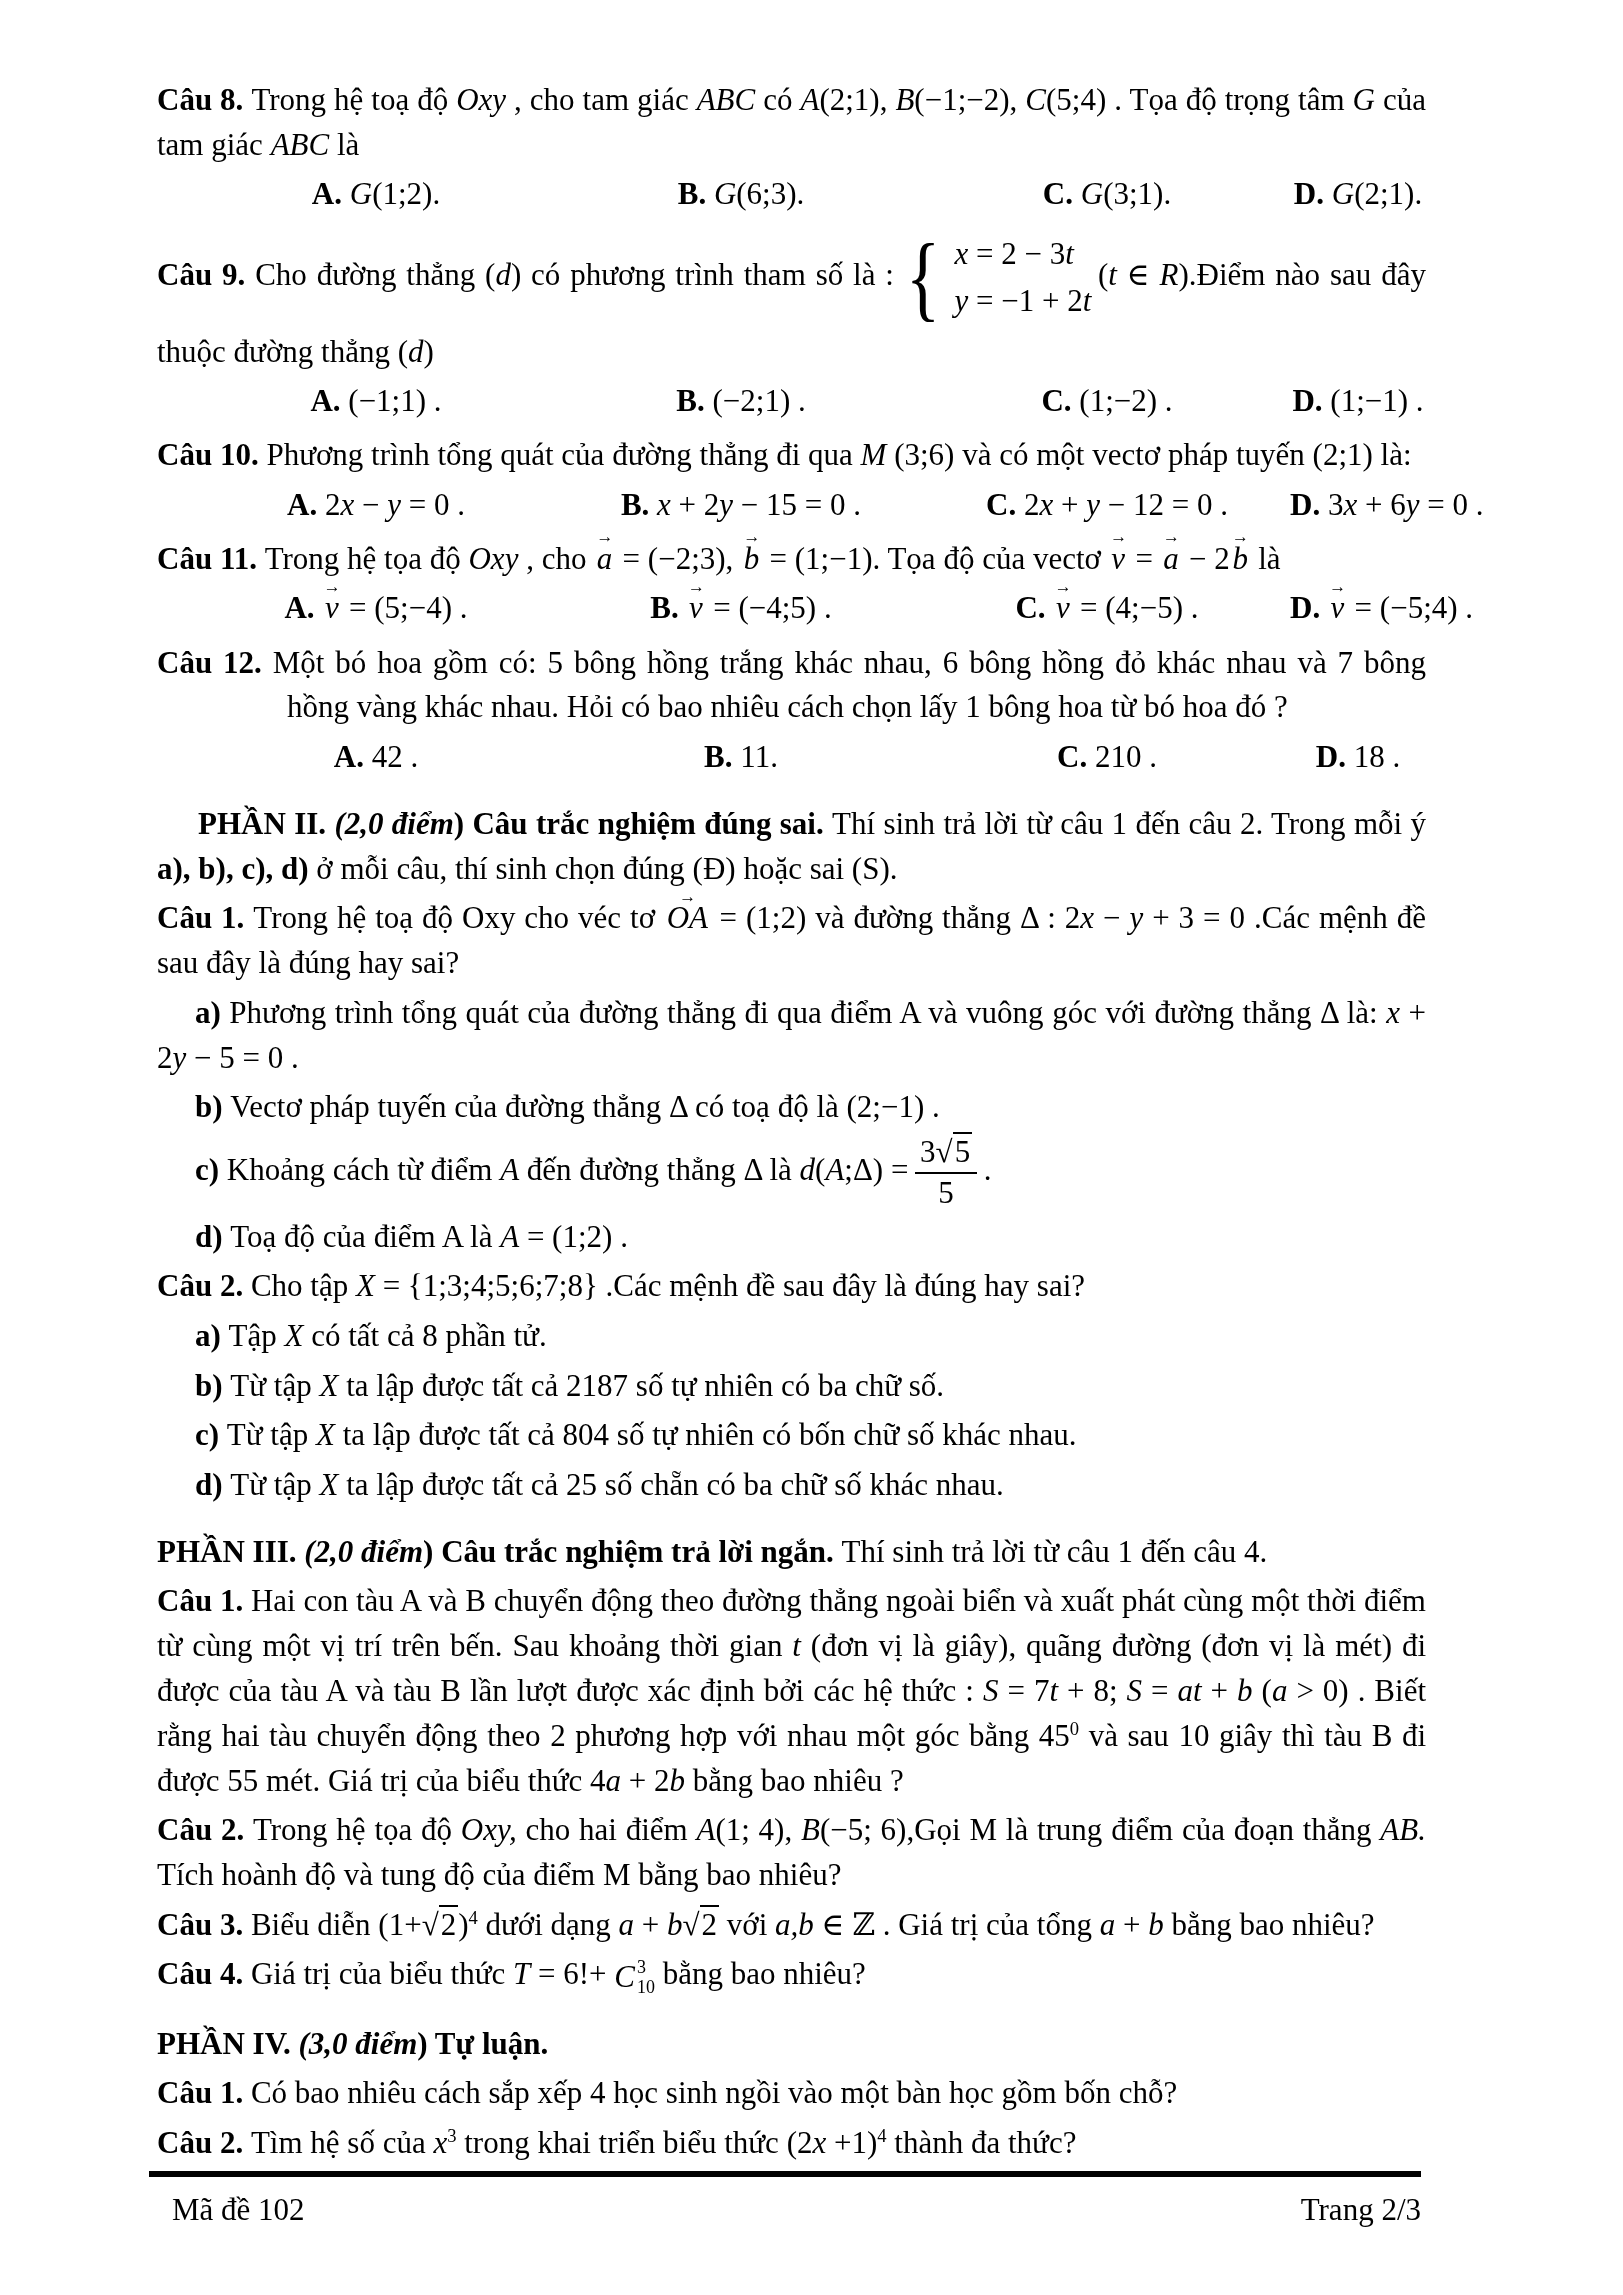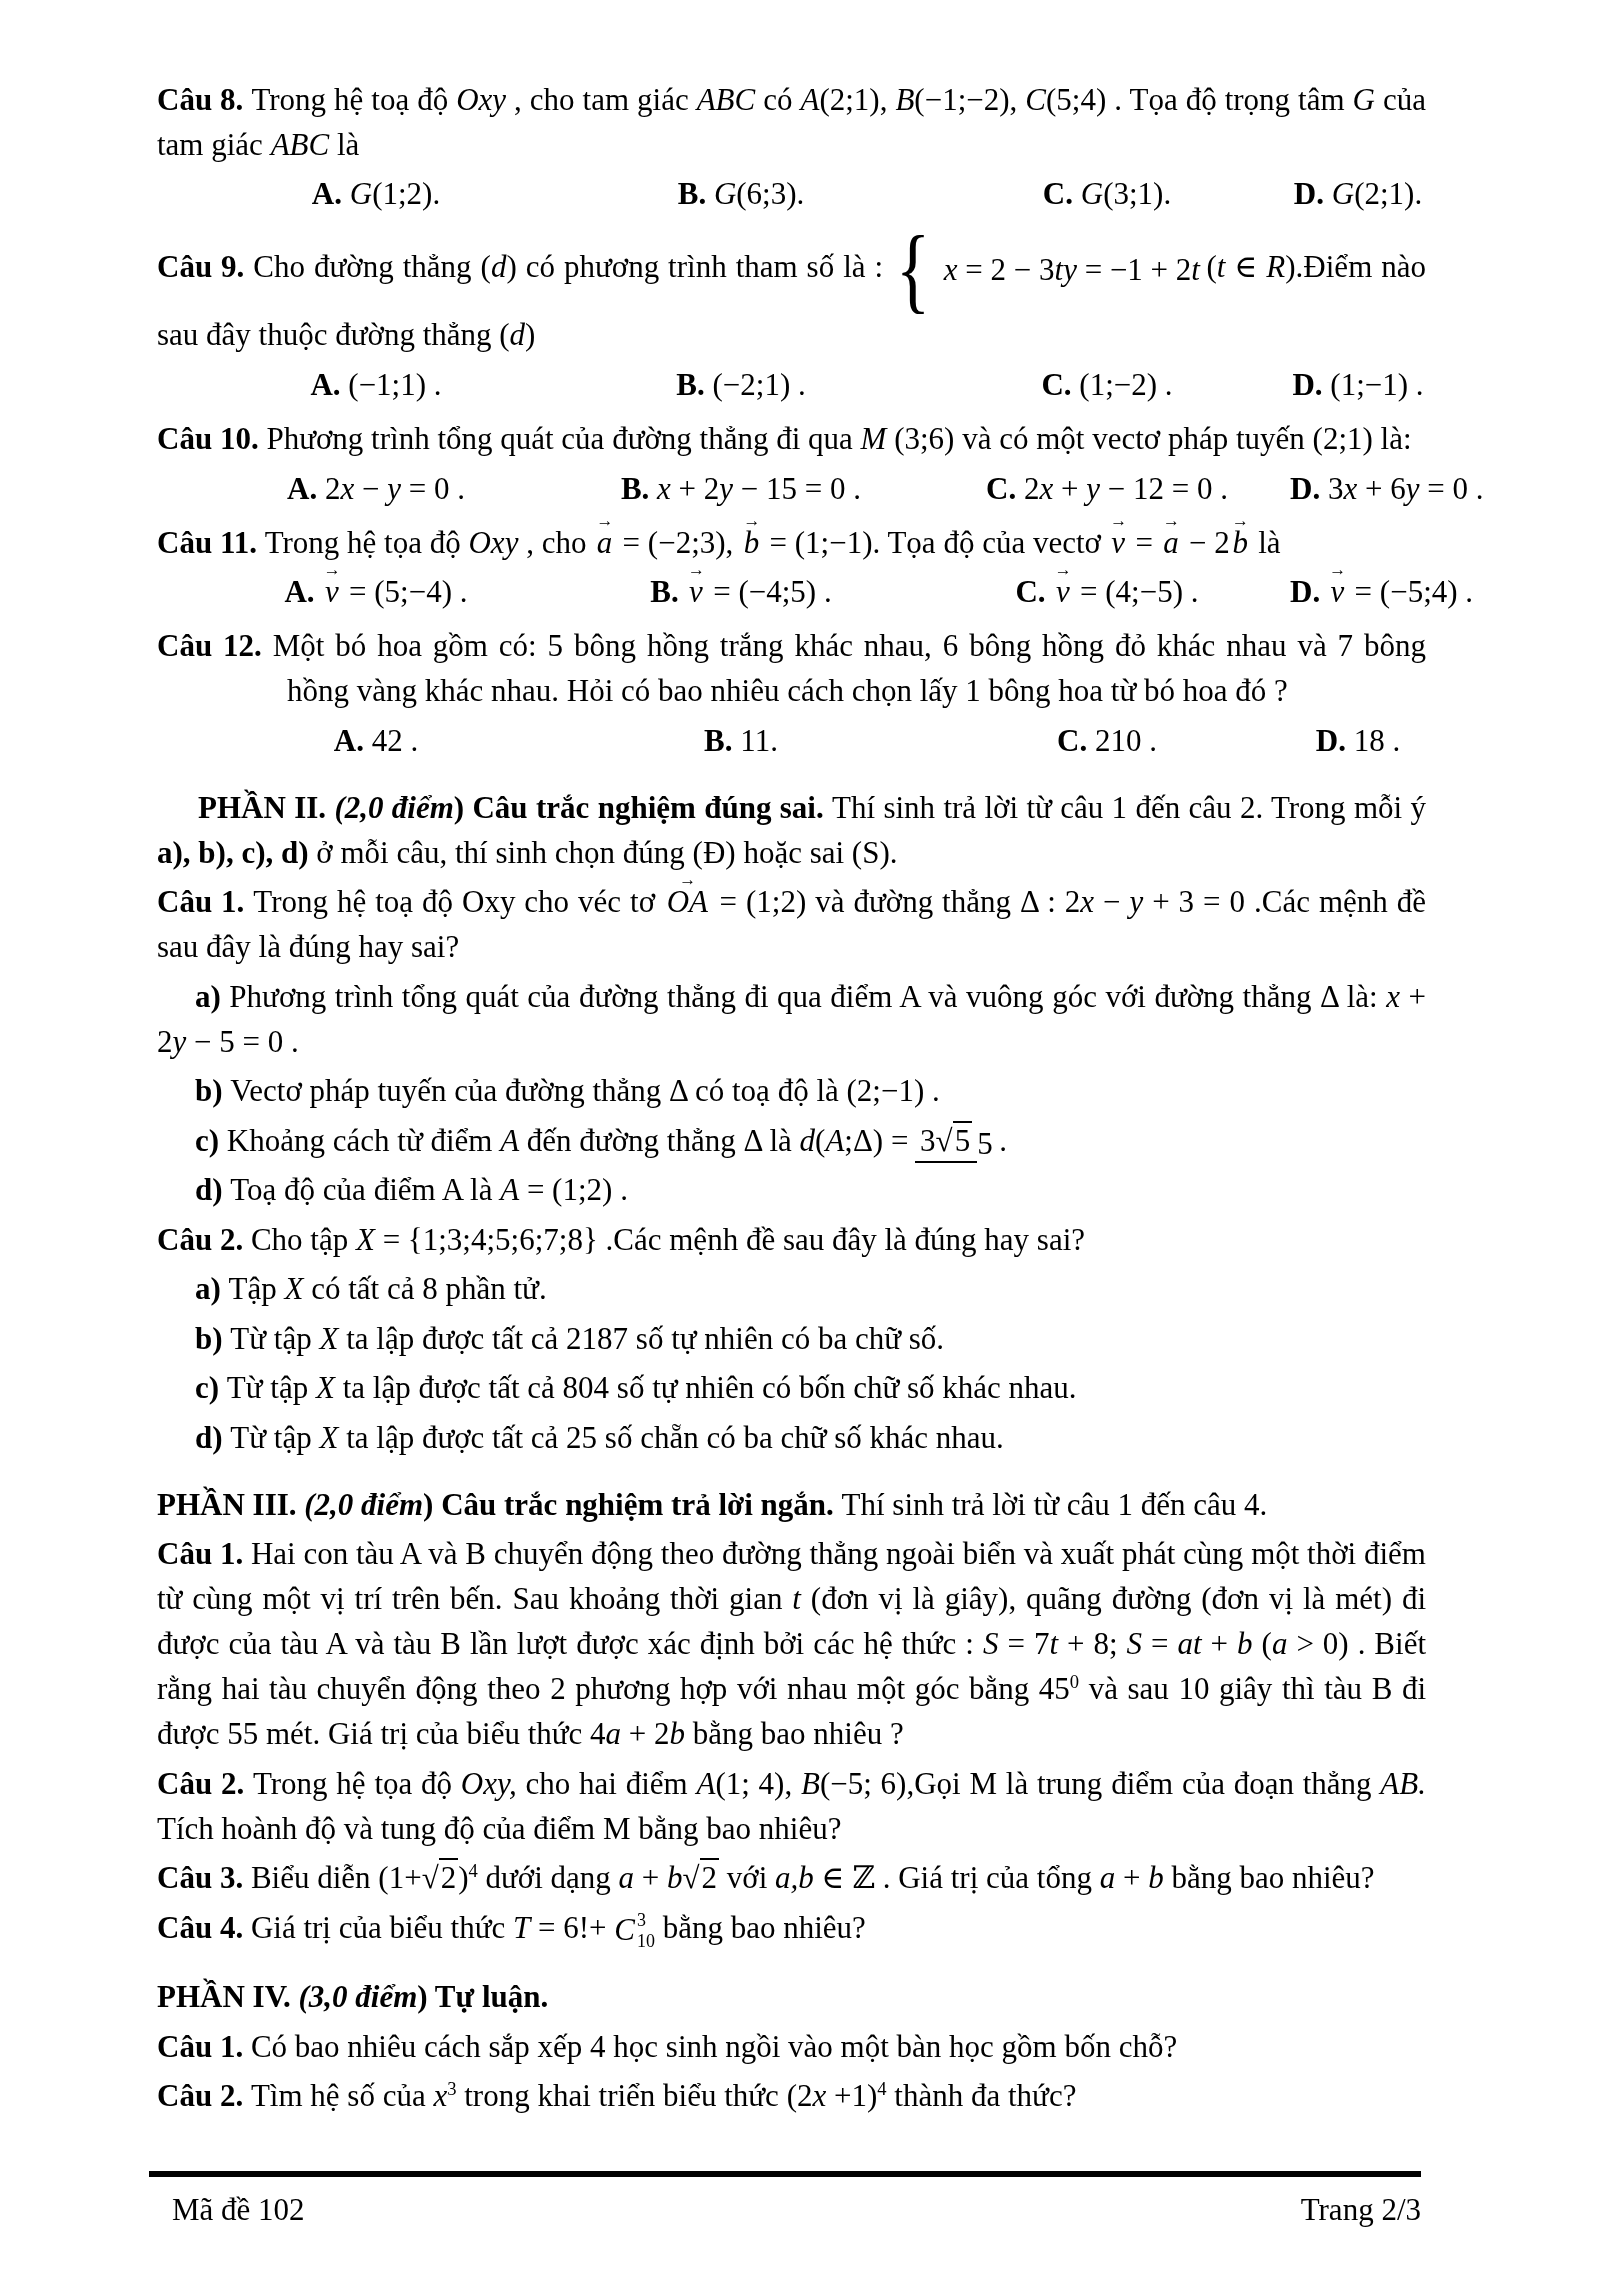--- a/index.html
+++ b/index.html
@@ -30,22 +30,22 @@
   .sup{font-size:0.6em;vertical-align:super;line-height:0;}
   .vec{font-style:italic;display:inline-block;position:relative;padding:0 2.6px;}
   .vec::before{
     content:"→";
     position:absolute;left:50%;top:-0.52em;
     transform:translateX(-50%);
     font-size:0.55em;font-style:normal;line-height:1;
   }
   .sys{display:inline-flex;align-items:center;vertical-align:middle;margin:5.2px 6.5px;}
   .sys .brace{font-size:3.1em;line-height:0.8;transform:scaleX(0.75);font-weight:400;}
-  .sys .rows{display:flex;margin-left:8px;line-height:1.5;}
-  .frac{display:inline-flex;flex-direction:row;align-items:center;vertical-align:middle;margin:0 6.5px;line-height:1.12;text-indent:0;}
+  .sys .rows{display:flex;flex-direction:column;margin-left:8px;line-height:1.5;}
+  .frac{display:inline-flex;flex-direction:column;align-items:center;vertical-align:middle;margin:0 6.5px;line-height:1.12;text-indent:0;}
   .frac .num{display:block;border-bottom:2px solid #000;padding:0 5.2px 2px;}
   .frac .den{display:block;padding-top:2px;}
   .sqrt{white-space:nowrap;}
   .sqrt .rsign{font-style:normal;}
   .sqrt .rad{border-top:2px solid #000;padding:0 2px;font-style:normal;}
   .cc{display:inline-flex;align-items:center;vertical-align:middle;}
   .cc .base{font-style:italic;}
   .cc .stack{display:inline-flex;flex-direction:column;font-size:0.58em;line-height:1.15;margin-left:2px;}
   .rule{position:absolute;left:149px;right:65px;top:2171px;height:5.9px;background:#000;}
   .footer{position:absolute;left:172px;right:65px;top:2188px;display:flex;justify-content:space-between;}

